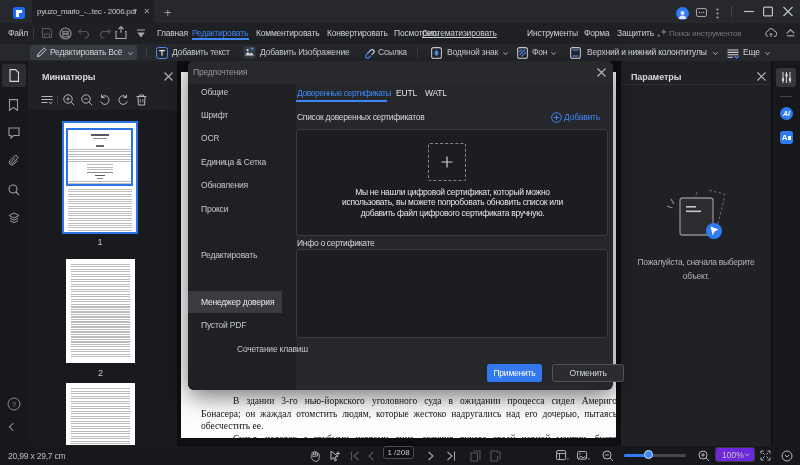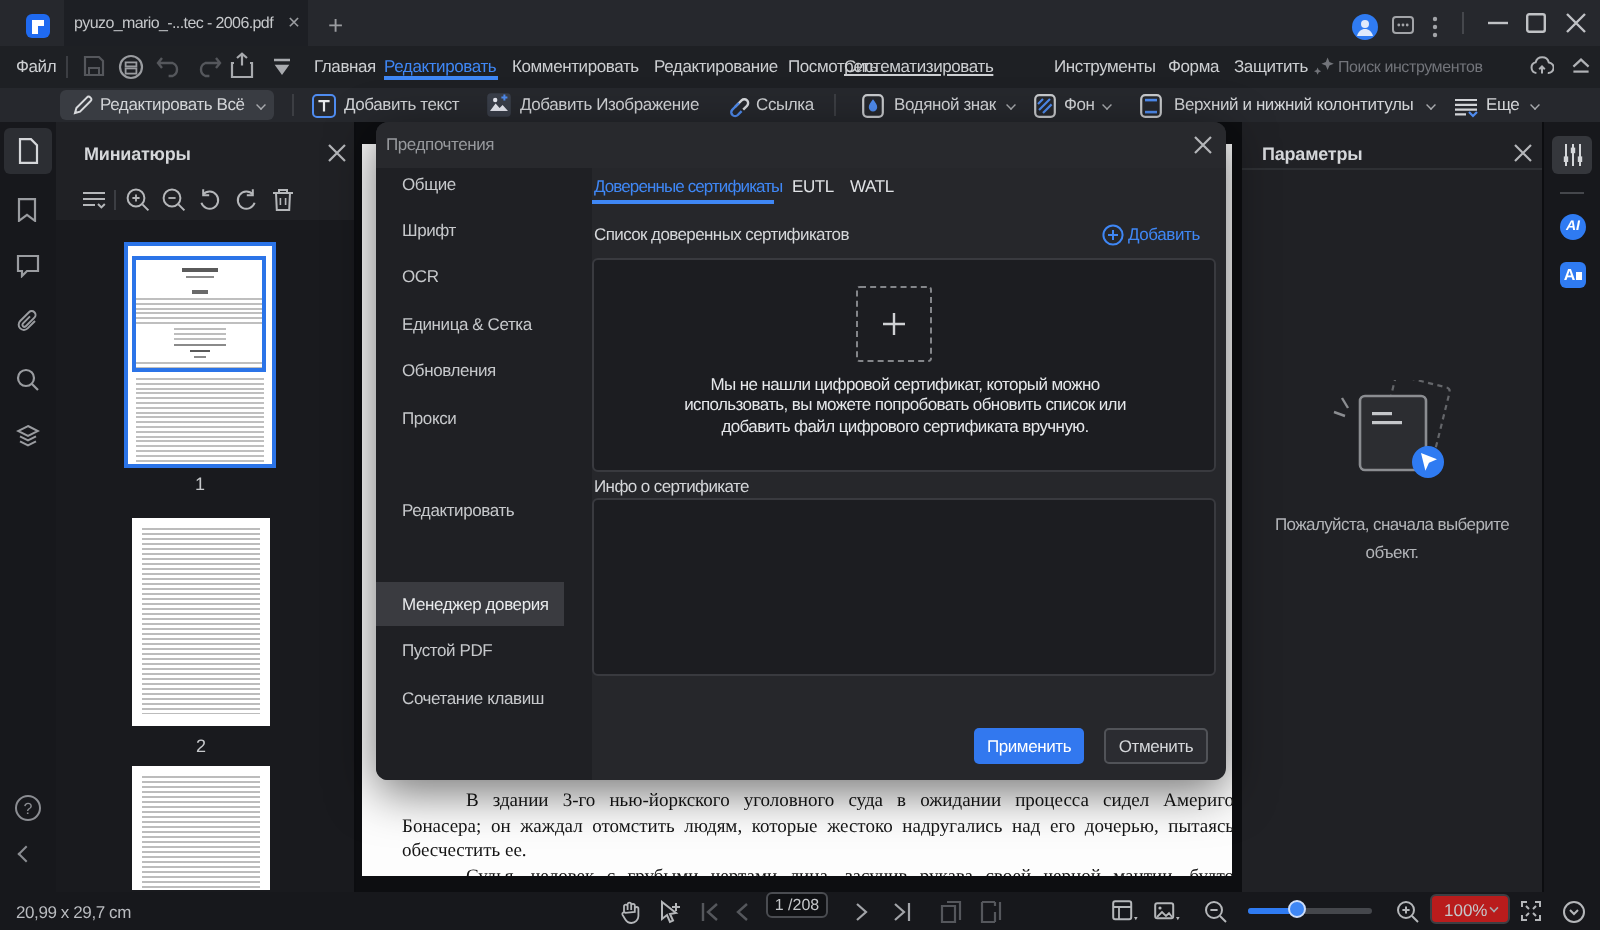--- a/index.html
+++ b/index.html
@@ -103,21 +103,21 @@
       <path d="M6 0.8 v6 M3.5 3 L6 0.8 L8.5 3" fill="none" stroke="#a8aaae" stroke-width="1.1"></path>
       <path d="M2 5.5 H1 v7 h10 v-7 h-1" fill="none" stroke="#a8aaae" stroke-width="1.1"></path>
     </svg>
   <svg class="abs" style="left:136px;top:29px" width="10" height="9" viewBox="0 0 10 9">
       <path d="M1 1 h8 M2.5 4 h5 L5 7.5 z" stroke="#a8aaae" stroke-width="1.2" fill="#a8aaae"></path>
     </svg>
   <div class="abs menuitem" style="left:157px;">Главная</div>
   <div class="abs menuitem mactive" style="left:192px;">Редактировать</div>
   <div class="abs" style="left:192px;top:38px;width:57px;height:2px;background:#3f87f5;"></div>
   <div class="abs menuitem" style="left:256px;">Комментировать</div>
-  <div class="abs menuitem" style="left:327px;">Редактирование</div>
+  <div class="abs menuitem" style="left:327px;">Конвертировать</div>
   <div class="abs menuitem" style="left:394px;">Посмотреть</div>
   <div class="abs menuitem" style="left:422px;text-decoration:underline;">Систематизировать</div>
   <div class="abs menuitem" style="left:527px;">Инструменты</div>
   <div class="abs menuitem" style="left:584px;">Форма</div>
   <div class="abs menuitem" style="left:617px;">Защитить</div>
   <svg class="abs" style="left:657px;top:28px" width="10" height="10" viewBox="0 0 10 10">
       <path d="M6.8 0.8 l.9 2.2 2.2.9 -2.2.9 -.9 2.2 -.9-2.2 -2.2-.9 2.2-.9z M1.8 5.8 l.55 1.25 1.25.55 -1.25.55 -.55 1.25 -.55-1.25 L0 7.6 l1.25-.55z" fill="#72747a"></path>
     </svg>
   <div class="abs" style="left:669px;top:23px;height:21px;line-height:21px;color:#72747a;font-size:8px;letter-spacing:-0.2px;">Поиск инструментов</div>
   <svg class="abs" style="left:765px;top:28px" width="12" height="10" viewBox="0 0 12 10">
@@ -350,21 +350,21 @@
       <path d="M3.2 5 h3.6" stroke="#b5b7ba" stroke-width="1"></path>
     </svg>
   <div class="abs" style="left:624px;top:454px;width:62px;height:2.5px;background:#45474c;border-radius:2px;"></div>
   <div class="abs" style="left:624px;top:454px;width:26px;height:2.5px;background:#2f7bf2;border-radius:2px;"></div>
   <div class="abs" style="left:644px;top:450px;width:9px;height:9px;background:#3f87f5;border-radius:50%;border:1.5px solid #cfdef9;"></div>
   <svg class="abs" style="left:698px;top:450px" width="12" height="12" viewBox="0 0 12 12">
       <circle cx="5" cy="5" r="4" fill="none" stroke="#b5b7ba" stroke-width="1"></circle>
       <line x1="8" y1="8" x2="11" y2="11" stroke="#b5b7ba" stroke-width="1"></line>
       <path d="M3.2 5 h3.6 M5 3.2 v3.6" stroke="#b5b7ba" stroke-width="1"></path>
     </svg>
-  <div class="abs" style="left:715px;top:447px;width:40px;height:15px;background:#b91c1c;border:1px solid #3c3e43;border-radius:3px;color:#c5c7ca;font-size:8.5px;line-height:14px;padding-left:6px;">100%</div>
+  <div class="abs" style="left:715px;top:447px;width:40px;height:15px;background:#6d28d9;border:1px solid #3c3e43;border-radius:3px;color:#c5c7ca;font-size:8.5px;line-height:14px;padding-left:6px;">100%</div>
   <div class="abs" style="left:745px;top:452px;width:4px;height:4px;border-right:1px solid #a8aaae;border-bottom:1px solid #a8aaae;transform:rotate(45deg) scale(.8);"></div>
   <svg class="abs" style="left:760px;top:450px" width="11" height="11" viewBox="0 0 11 11">
       <path d="M1 3.5 V1 h2.5 M7.5 1 H10 v2.5 M10 7.5 V10 H7.5 M3.5 10 H1 V7.5 M3 3 l1.5 1.5 M8 3 L6.5 4.5 M8 8 L6.5 6.5 M3 8 l1.5 -1.5" fill="none" stroke="#b5b7ba" stroke-width="1"></path>
     </svg>
   <svg class="abs" style="left:781px;top:450px" width="12" height="12" viewBox="0 0 12 12">
       <circle cx="6" cy="6" r="5" fill="none" stroke="#b5b7ba" stroke-width="1"></circle>
       <path d="M4 5 l2 2 2-2" fill="none" stroke="#b5b7ba" stroke-width="1"></path>
     </svg>
 
   <div id="modal" class="abs"></div>
@@ -376,35 +376,35 @@
   <div class="abs sitem" style="top:81px;">Общие</div>
   <div class="abs sitem" style="top:104px;">Шрифт</div>
   <div class="abs sitem" style="top:127px;">OCR</div>
   <div class="abs sitem" style="top:151px;">Единица &amp; Сетка</div>
   <div class="abs sitem" style="top:174px;">Обновления</div>
   <div class="abs sitem" style="top:198px;">Прокси</div>
   <div class="abs sitem" style="top:244px;">Редактировать</div>
   <div class="abs" style="left:188px;top:291px;width:94px;height:22px;background:#3a3b40;"></div>
   <div class="abs sitem sel2" style="top:291px;color:#e8eaec;">Менеджер доверия</div>
   <div class="abs sitem" style="top:314px;">Пустой PDF</div>
-  <div class="abs sitem" style="top:338px;">Сочетание клавиш</div>
+  <div class="abs sitem" style="top:338px;margin-left:36px;">Сочетание клавиш</div>
 
   <div class="abs" style="left:297px;top:86px;height:14px;line-height:14px;color:#3f87f5;font-size:8.5px;letter-spacing:-0.45px;">Доверенные сертификаты</div>
   <div class="abs" style="left:296px;top:100px;width:91px;height:2px;background:#3f87f5;"></div>
   <div class="abs" style="left:396px;top:86px;height:14px;line-height:14px;color:#e0e2e5;font-size:8.5px;letter-spacing:-0.2px;">EUTL</div>
   <div class="abs" style="left:425px;top:86px;height:14px;line-height:14px;color:#e0e2e5;font-size:8.5px;letter-spacing:-0.2px;">WATL</div>
   <div class="abs" style="left:297px;top:111px;height:13px;line-height:13px;color:#d5d7da;font-size:8.5px;letter-spacing:-0.3px;">Список доверенных сертификатов</div>
   <svg class="abs" style="left:551px;top:112px" width="11" height="11" viewBox="0 0 11 11">
       <circle cx="5.5" cy="5.5" r="4.8" fill="none" stroke="#3f87f5" stroke-width="1"></circle>
       <path d="M3 5.5 h5 M5.5 3 v5" stroke="#3f87f5" stroke-width="1"></path>
     </svg>
   <div class="abs" style="left:564px;top:111px;height:13px;line-height:13px;color:#3f87f5;font-size:8.5px;letter-spacing:-0.2px;">Добавить</div>
   <div class="abs panel" style="top:129px;height:107px;"></div>
   <div class="abs" style="left:428px;top:143px;width:38px;height:38px;border:1px dashed #84868a;border-radius:2px;"></div>
   <svg class="abs" style="left:441px;top:156px" width="12" height="12" viewBox="0 0 12 12">
       <path d="M6 0.5 v11 M0.5 6 h11" stroke="#cfd1d4" stroke-width="1.2"></path>
     </svg>
   <div class="abs" style="left:300px;top:187px;width:305px;text-align:center;color:#e5e7ea;font-size:8.5px;letter-spacing:-0.3px;line-height:10.3px;">Мы не нашли цифровой сертификат, который можно<br>использовать, вы можете попробовать обновить список или<br>добавить файл цифрового сертификата вручную.</div>
   <div class="abs" style="left:297px;top:237px;height:30px;line-height:13px;color:#d5d7da;font-size:8.5px;letter-spacing:-0.3px;">Инфо о сертификате</div>
   <div class="abs panel" style="top:249px;height:89px;"></div>
   <div class="abs" style="left:487px;top:364px;width:55px;height:18px;background:#3278ef;border-radius:2.5px;color:#fff;font-size:8.5px;letter-spacing:-0.2px;text-align:center;line-height:18px;">Применить</div>
-  <div class="abs" style="left:552px;top:364px;width:52px;height:18px;background:#2b2c31;border:1px solid #515358;border-radius:2.5px;color:#d5d7da;font-size:8.5px;letter-spacing:-0.2px;text-align:center;line-height:17px;">Отменить</div>
+  <div class="abs" style="left:552px;top:364px;width:72px;height:18px;background:#2b2c31;border:1px solid #515358;border-radius:2.5px;color:#d5d7da;font-size:8.5px;letter-spacing:-0.2px;text-align:center;line-height:17px;">Отменить</div>
 </div>
 
 </body></html>

